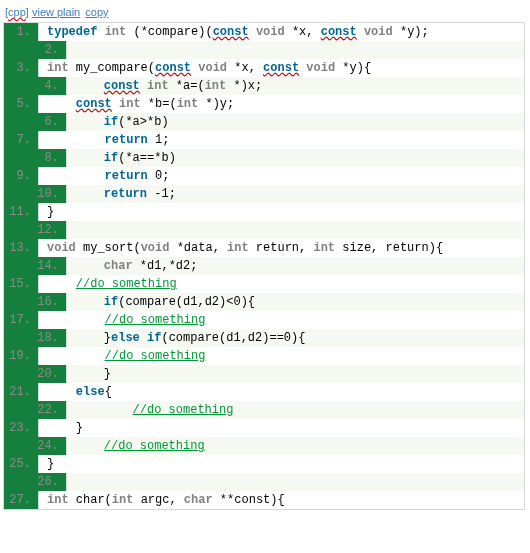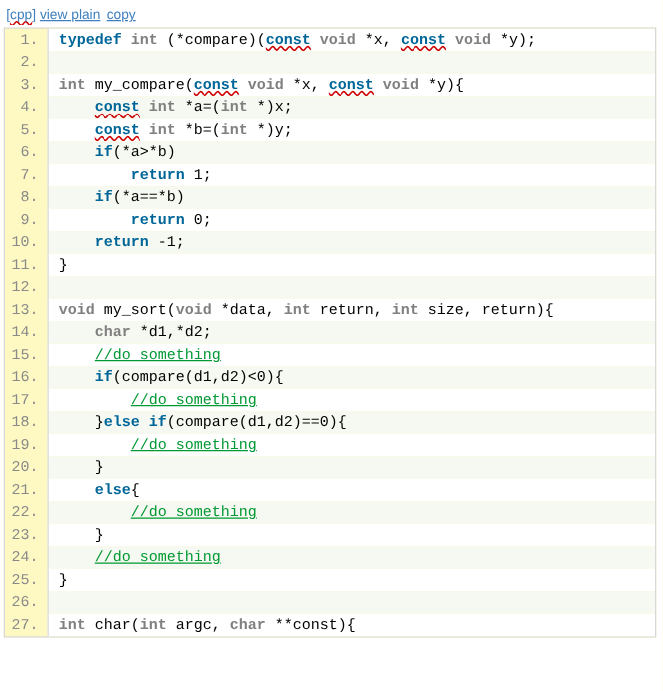--- a/index.html
+++ b/index.html
@@ -28,40 +28,40 @@
     color: #3f7fbf;
     text-decoration: underline;
     margin-right: 2px;
   }
   .toolbar .origin {
     color: #3f7fbf;
     text-decoration: none;
   }
   .code-block {
     border: 1px solid #d8d8d8;
-    background: #fef9c3;
+    background: #15803d;
     width: 522px;
     box-sizing: border-box;
   }
   ol.code {
     margin: 0;
     padding: 0 0 0 34px;
     list-style-position: outside;
     color: #8a8a8a;
     font-size: 12px;
   }
   ol.code li {
     line-height: 18px;
     height: 18px;
     padding-left: 8px;
     border-left: 1px solid #d8d8d8;
     white-space: pre;
   }
   ol.code li.odd  { background: #ffffff; }
-  ol.code li.even { background: #f6f9f1; }
+  ol.code li.even { background: #f6f9f1; margin-left: 28px; }
   ol.code li .line {
     color: #000000;
   }
   .kw   { color: #006699; font-weight: bold; }
   .cm   { color: #009933; text-decoration: underline; }
   .ty   { color: #808080; font-weight: bold; }
   .squiggle {
     text-decoration: underline wavy #cc0000;
     text-decoration-skip-ink: none;
   }

